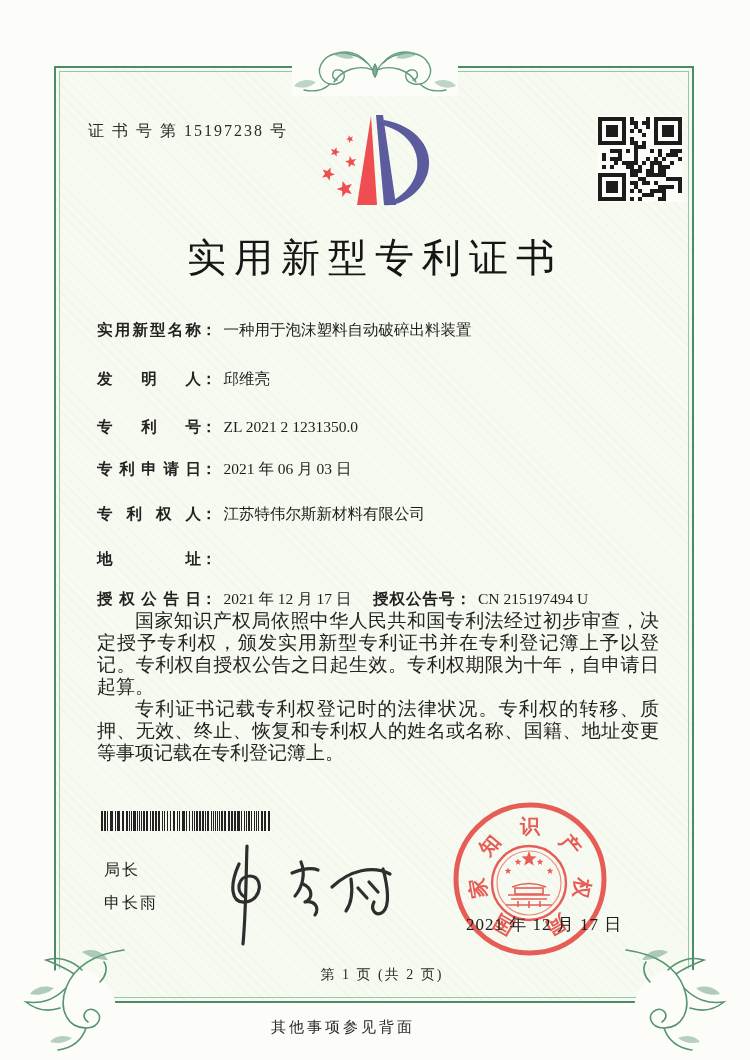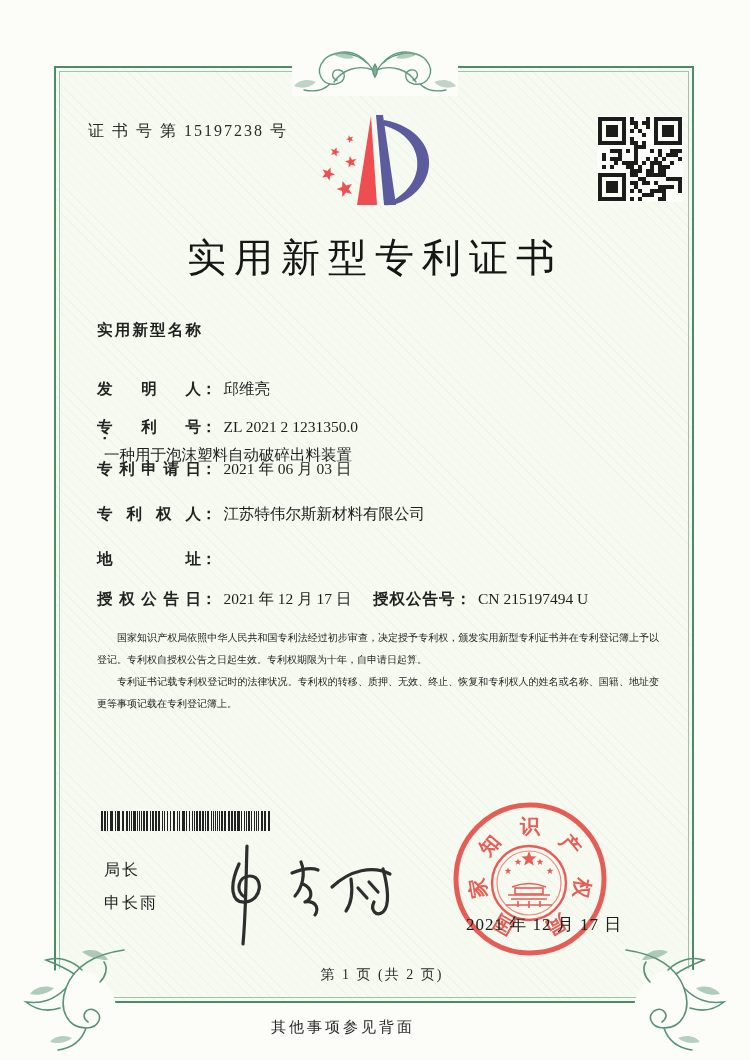--- a/index.html
+++ b/index.html
@@ -59,27 +59,27 @@
   .field-label{
     display:inline-block;width:104px;
     text-align:justify;text-align-last:justify;
     font-weight:600;color:#222;flex:0 0 104px;
   }
   .field-colon{flex:0 0 auto;font-weight:600;}
   .field-value{padding-left:7px;white-space:nowrap;color:#1d1d1d;}
   .grant2{position:absolute;left:276px;top:0;display:flex;align-items:baseline;}
   .grant2 .field-label2{font-weight:600;letter-spacing:1px;text-align:right;}
 
-  .row-0{top:320px;flex-direction:column;} .row-1{top:379px;} .row-2{top:417px;}
+  .row-0{top:320px;} .row-1{top:369px;} .row-2{top:417px;}
   .row-3{top:459px;} .row-4{top:504px;} .row-5{top:549px;}
   .field-row.r6{top:589px;}
 
   .body-text{
-    position:absolute;left:97px;top:627px;width:562px;
-    font-size:10px;line-height:22px;text-align:justify;color:#242424;
+    position:absolute;left:97px;top:610px;width:562px;
+    font-size:19px;line-height:22px;text-align:justify;color:#242424;
   }
   .body-text p{text-indent:2em;}
 
   .barcode{position:absolute;left:101px;top:811px;}
 
   .signer{position:absolute;left:104px;top:860px;font-size:16px;letter-spacing:2px;}
   .signer .line{margin-bottom:12px;}
   .signature{position:absolute;left:205px;top:840px;}
 
   .seal{position:absolute;left:442px;top:791px;width:176px;height:176px;}

